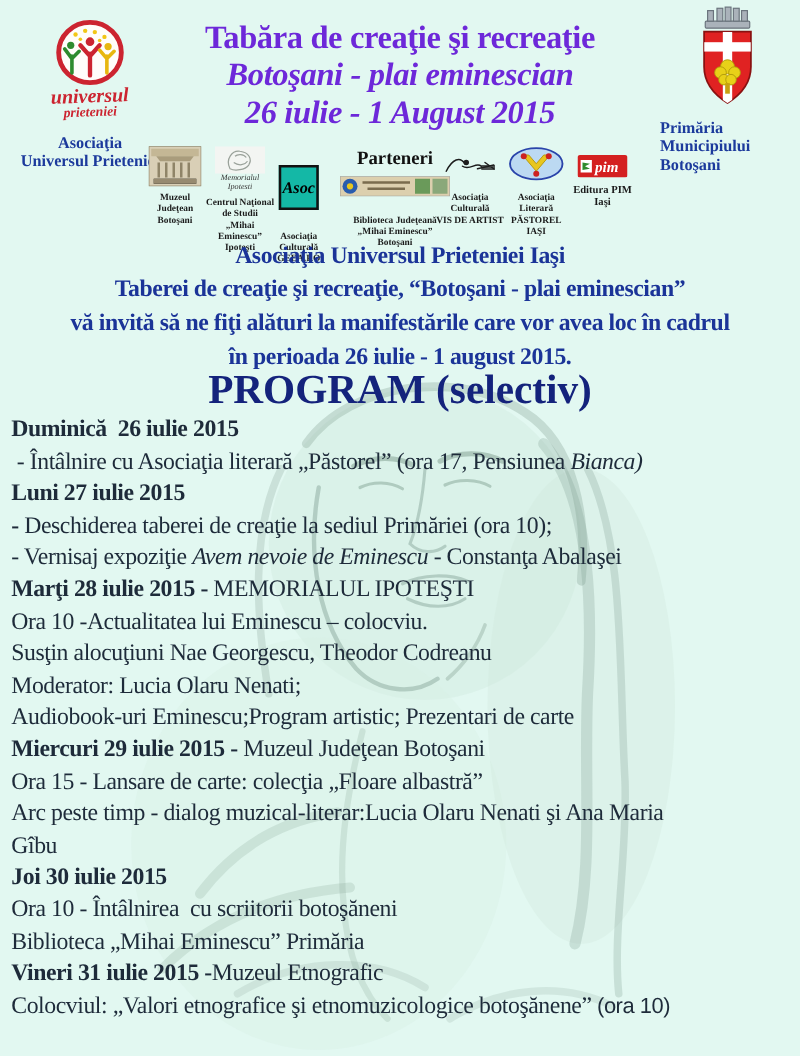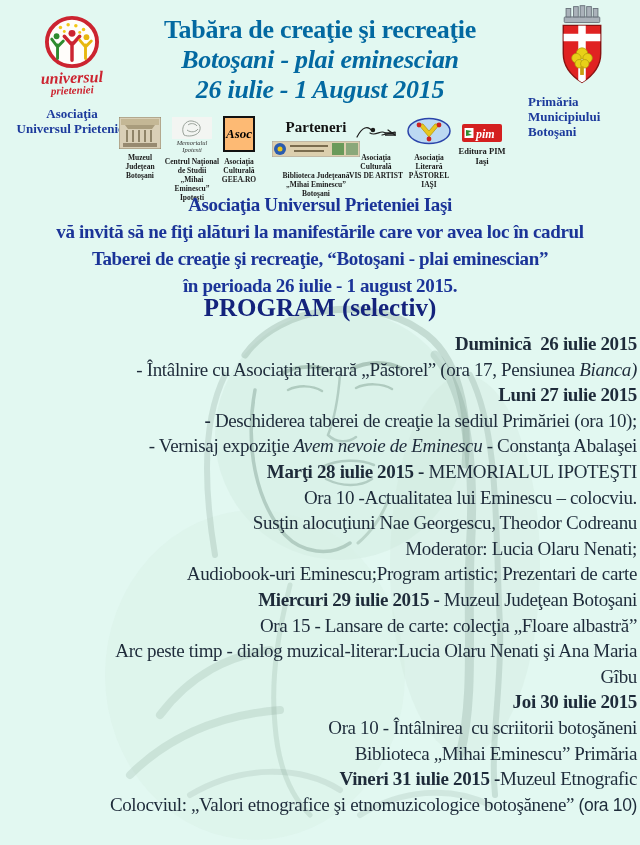--- a/index.html
+++ b/index.html
@@ -5,21 +5,21 @@
   * { margin:0; padding:0; box-sizing:border-box; }
   html,body { background:#cfe8e2; }
   .poster {
     position:relative; width:640px; height:845px; margin:0 auto;
     background:#e2f8f1; overflow:hidden;
     font-family:"Liberation Serif", serif; color:#1e2b3a;
   }
   
   .title-block {
     position:absolute; left:120px; top:15px; width:400px;
-    text-align:center; color:#0369a1; font-weight:bold;
+    text-align:center; color:#6d28d9; font-weight:bold;
     font-size:26px; line-height:30px; letter-spacing:-0.3px; z-index:2;
   }
   .title-line2, .title-line3 { font-style:italic; }
 
   .org-left {
     position:absolute; left:6px; top:16px; width:132px;
     text-align:center; z-index:2;
   }
   .up-script { color:#cc2430; font-style:italic; font-weight:bold;
     transform:rotate(-2deg); }
@@ -38,44 +38,44 @@
   
   .partner { position:absolute; text-align:center; z-index:2; }
   .p-caption {
     margin-top:4px; font-size:7.5px; line-height:9px; font-weight:bold;
     color:#1b1b1b; white-space:pre-line;
   }
   .parteneri-heading { font-size:15px; font-weight:bold; color:#111; line-height:17px; }
   .memorial-script { font-size:6.5px; line-height:6.5px; font-style:italic;
     color:#333; white-space:pre-line; margin-top:1px; }
   .asoc-box {
-    width:32px; height:36px; margin:0 auto; background:#fdba74;
+    width:32px; height:36px; margin:16px auto; background:#14b8a6;
     border:2px solid #111; display:flex; align-items:center; justify-content:center;
     font-style:italic; font-weight:bold; font-size:13px; color:#000;
   }
   .logo-frame { display:block; margin:0 auto; }
 
   
   .invitation {
     position:absolute; left:0; top:191px; width:640px; text-align:center;
     color:#1b3498; font-weight:bold; font-size:19px; line-height:27px;
     letter-spacing:-0.35px; z-index:2;
   }
   .program-heading {
     position:absolute; left:0; top:294px; width:640px; text-align:center;
-    color:#14237c; font-weight:bold; font-size:25px; z-index:2;
+    color:#14237c; font-weight:bold; font-size:33px; z-index:2;
   }
 
   
   .program-list {
     position:absolute; left:9px; top:331px; width:628px;
     font-size:19px; line-height:25.6px; letter-spacing:-0.35px;
     color:#1e2b3a; z-index:2;
   }
-  .pline { white-space:pre;text-align:right; }
+  .pline { white-space:pre; }
   .s-b { font-weight:bold; }
   .s-i { font-style:italic; }
   .s-sans { font-family:"Liberation Sans", sans-serif; font-size:17.5px; }
 
   
   .watermark { position:absolute; left:40px; top:295px; z-index:1; pointer-events:none; }
 </style>
 </head>
 <body>
 
@@ -267,22 +267,22 @@
       <rect x="2.5" y="4" width="9" height="10" fill="#fff"></rect>
       <path d="M4 12 L4 6 L10 7 L6 9 L10 11 Z" fill="#2e8b2e"></path>
       <text x="14" y="13.5" font-family="Liberation Serif, serif" font-style="italic" font-weight="bold" font-size="12" fill="#fff">pim</text>
     </svg>
     <div class="p-caption" style="font-size:8.5px; line-height:10px;">Editura PIM
 Iaşi</div>
   </div>
 
   <div class="invitation">
     <div>Asociaţia Universul Prieteniei Iaşi</div>
+    <div>Taberei de creaţie şi recreaţie, “Botoşani - plai eminescian”</div>
     <div>vă invită să ne fiţi alături la manifestările care vor avea loc în cadrul</div>
-    <div>Taberei de creaţie şi recreaţie, “Botoşani - plai eminescian”</div>
     <div>în perioada 26 iulie - 1 august 2015.</div>
   </div>
 
   <div class="program-heading">PROGRAM (selectiv)</div>
 
   <div class="program-list">
       <div class="pline"><span class="s-b">Duminică  26 iulie 2015</span></div>
       <div class="pline"><span class="s-r"> - Întâlnire cu Asociaţia literară „Păstorel” (ora 17, Pensiunea </span><span class="s-i">Bianca)</span></div>
       <div class="pline"><span class="s-b">Luni 27 iulie 2015</span></div>
       <div class="pline"><span class="s-b">- </span><span class="s-r">Deschiderea taberei de creaţie la sediul Primăriei (ora 10);</span></div>

